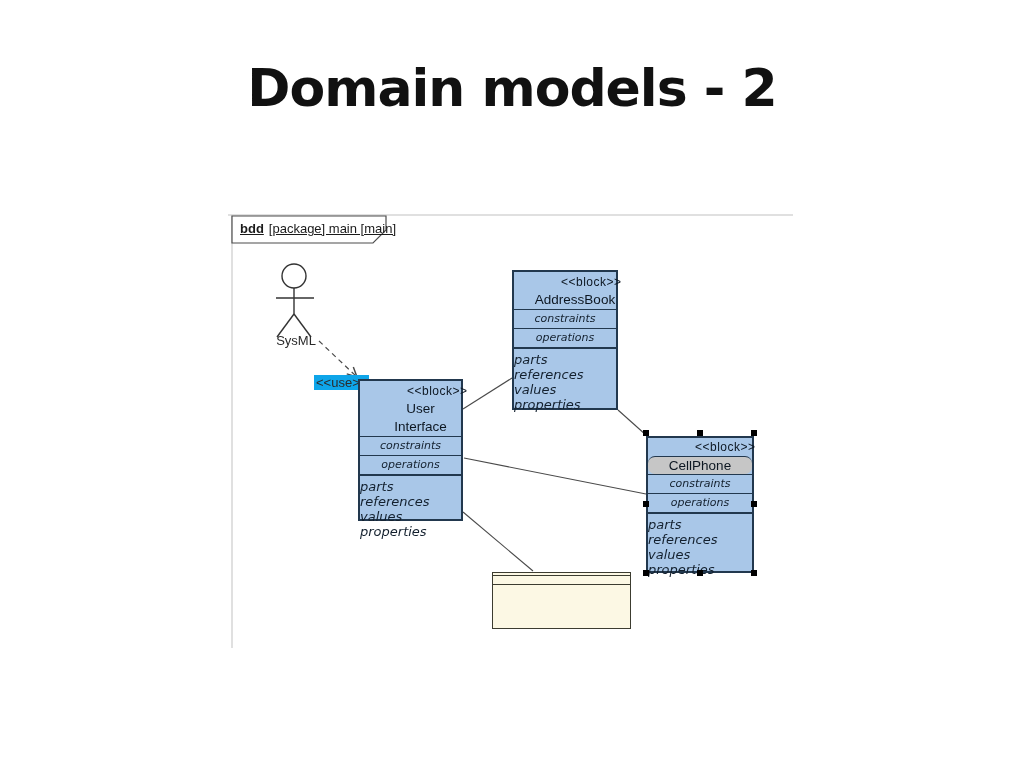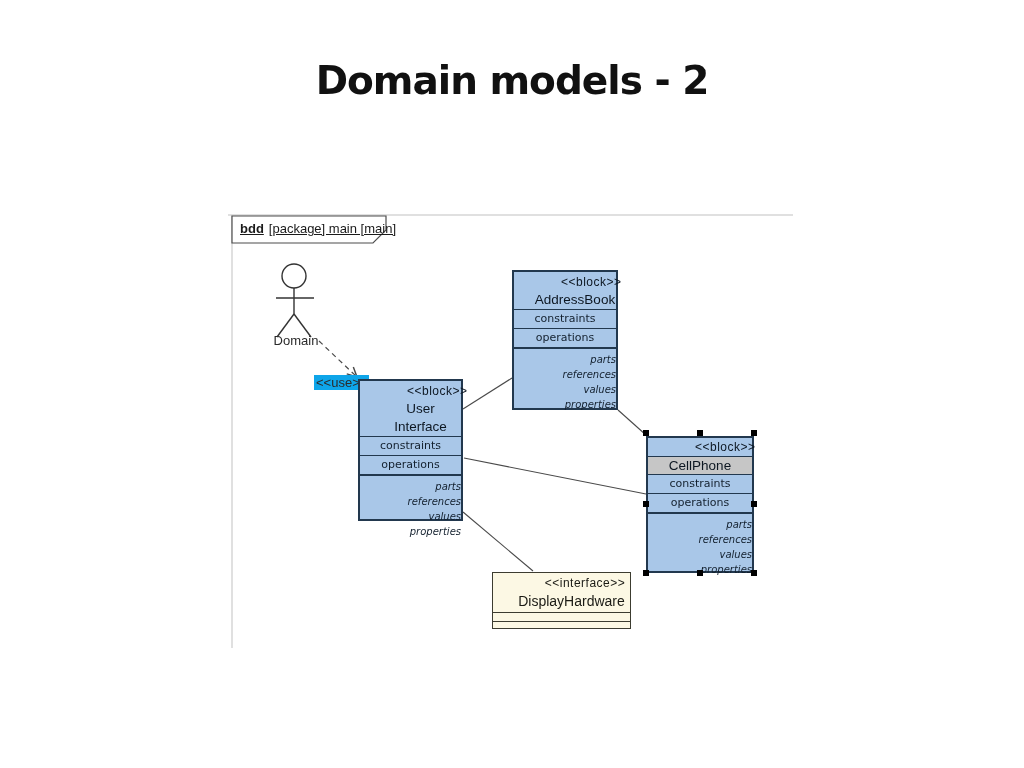--- a/index.html
+++ b/index.html
@@ -4,21 +4,21 @@
 <style>
   html,body{margin:0;padding:0;background:#ffffff;}
   .slide{
     position:relative;width:1024px;height:768px;background:#ffffff;overflow:hidden;
     font-family:"Liberation Sans",sans-serif;
   }
   
   .slide-title{
     position:absolute;left:0;top:58px;width:1024px;margin:0;
     text-align:center;font-family:"DejaVu Sans",sans-serif;
-    font-size:39px;font-weight:600;color:#111111;letter-spacing:-1px;
+    font-size:52px;font-weight:600;color:#111111;letter-spacing:-1px;
   }
   .caption{
     position:absolute;left:0;top:662px;width:1024px;margin:0;
     text-align:center;font-family:"Liberation Sans",sans-serif;
     font-size:26px;color:#111111;
   }
   
   .diagram{position:absolute;left:0;top:0;width:1024px;height:768px;}
   .diagram svg{position:absolute;left:0;top:0;}
   .frame-tab-text{
@@ -33,34 +33,34 @@
     color:#0d1722;
   }
   .bhead{
     box-sizing:border-box;text-align:center;padding-top:2px;
   }
   .stereo{font-size:12px;line-height:17px;letter-spacing:0.5px;margin-left:47px;}
   .bname{font-size:13.5px;line-height:18px;margin-left:20px;}
   .brow{
     box-sizing:border-box;height:19px;flex:0 0 19px;text-align:center;
     border-top:1px solid var(--block-border,#22384e);
-    font-size:11px;line-height:18px;
+    font-style:italic;font-size:11px;line-height:18px;
     font-family:"DejaVu Sans",sans-serif;color:#13202e;
   }
   .bprops{
-    box-sizing:border-box;flex:1 1 auto;text-align:right;
+    box-sizing:border-box;flex:1 1 auto;text-align:left;
     border-top:2px solid var(--block-border,#22384e);
-    font-style:italic;font-size:10px;line-height:15px;padding-top:3px;
-    font-family:"DejaVu Sans",sans-serif;color:#13202e;padding-left:13px;
+    font-style:italic;font-size:13px;line-height:15px;padding-top:3px;
+    font-family:"DejaVu Sans",sans-serif;color:#13202e;
   }
   .name-row{
     box-sizing:border-box;height:18px;flex:0 0 18px;text-align:center;
     background:var(--selected-row,#c6c6c6);
     border-top:1px solid var(--block-border,#22384e);
-    font-size:13.5px;line-height:17px;
+    font-size:13.5px;line-height:17px;border-radius:7px;
   }
   .iface{
     background:var(--interface-fill,#fcf8e4);
     border:1.5px solid #3c3c30;color:#1a1a14;
   }
   .irow{
     box-sizing:border-box;flex:0 0 9px;height:9px;border-top:1px solid #3c3c30;
   }
   .handle{
     position:absolute;width:6px;height:6px;background:#000;
@@ -108,21 +108,21 @@
       <line x1="463" y1="409" x2="512" y2="378" stroke="#4a4a4a" stroke-width="1.1"></line>
       <line x1="618" y1="410" x2="646" y2="435" stroke="#4a4a4a" stroke-width="1.1"></line>
       <line x1="464" y1="458" x2="646" y2="494" stroke="#4a4a4a" stroke-width="1.1"></line>
       <line x1="463" y1="512" x2="533" y2="571" stroke="#4a4a4a" stroke-width="1.1"></line>
     </svg>
 
     <div class="frame-tab-text">
       <b>bdd</b><span>[package] main [main]</span>
     </div>
 
-    <div class="actor-label">Domain</div>
+    <div class="actor-label">SysML</div>
 
     <div class="use-label">&lt;&lt;use&gt;&gt;</div>
 
     <div class="ublock" style="left:512px;top:270px;width:106px;height:140px;">
       <div class="bhead">
         <div class="stereo">&lt;&lt;block&gt;&gt;</div>
         <div class="bname">AddressBook</div>
       </div>
       <div class="brow">constraints</div>
       <div class="brow">operations</div>
@@ -167,24 +167,20 @@
     <div class="handle" style="left:643px;top:430px;"></div>
     <div class="handle" style="left:697px;top:430px;"></div>
     <div class="handle" style="left:751px;top:430px;"></div>
     <div class="handle" style="left:643px;top:501px;"></div>
     <div class="handle" style="left:751px;top:501px;"></div>
     <div class="handle" style="left:643px;top:570px;"></div>
     <div class="handle" style="left:697px;top:570px;"></div>
     <div class="handle" style="left:751px;top:570px;"></div>
 
     <div class="ublock iface" style="left:492px;top:572px;width:139px;height:57px;">
-      <div class="bhead">
-        <div class="stereo">&lt;&lt;interface&gt;&gt;</div>
-        <div class="bname" style="font-size:14px;">DisplayHardware</div>
-      </div>
       <div class="irow" style="margin-top:2px;"></div>
       <div class="irow" style="flex:1 1 auto;"></div>
     </div>
 
   </div>
 
 
 </div>
 
 </body></html>

